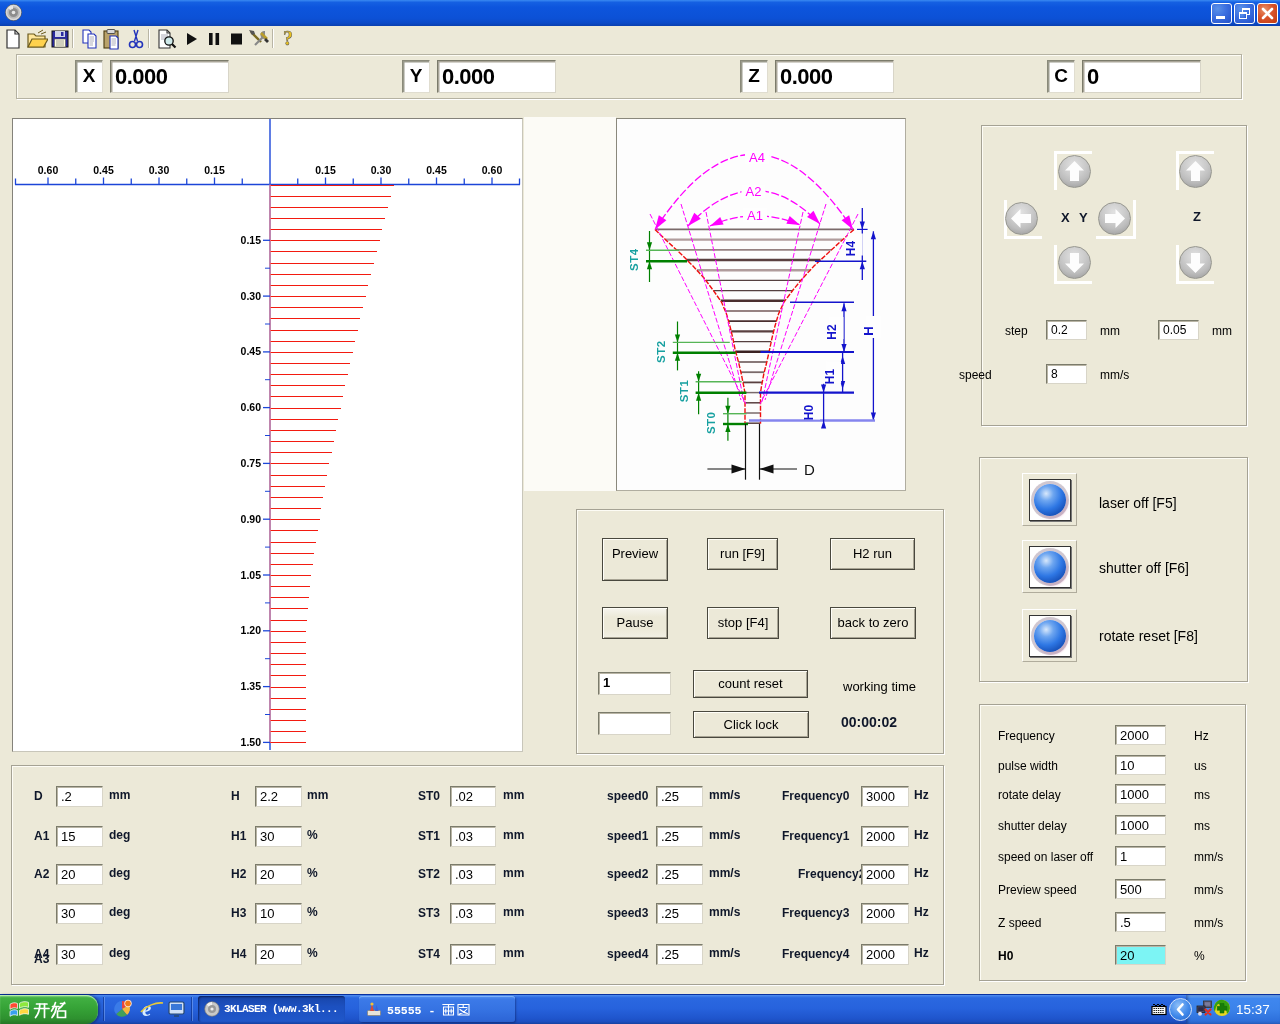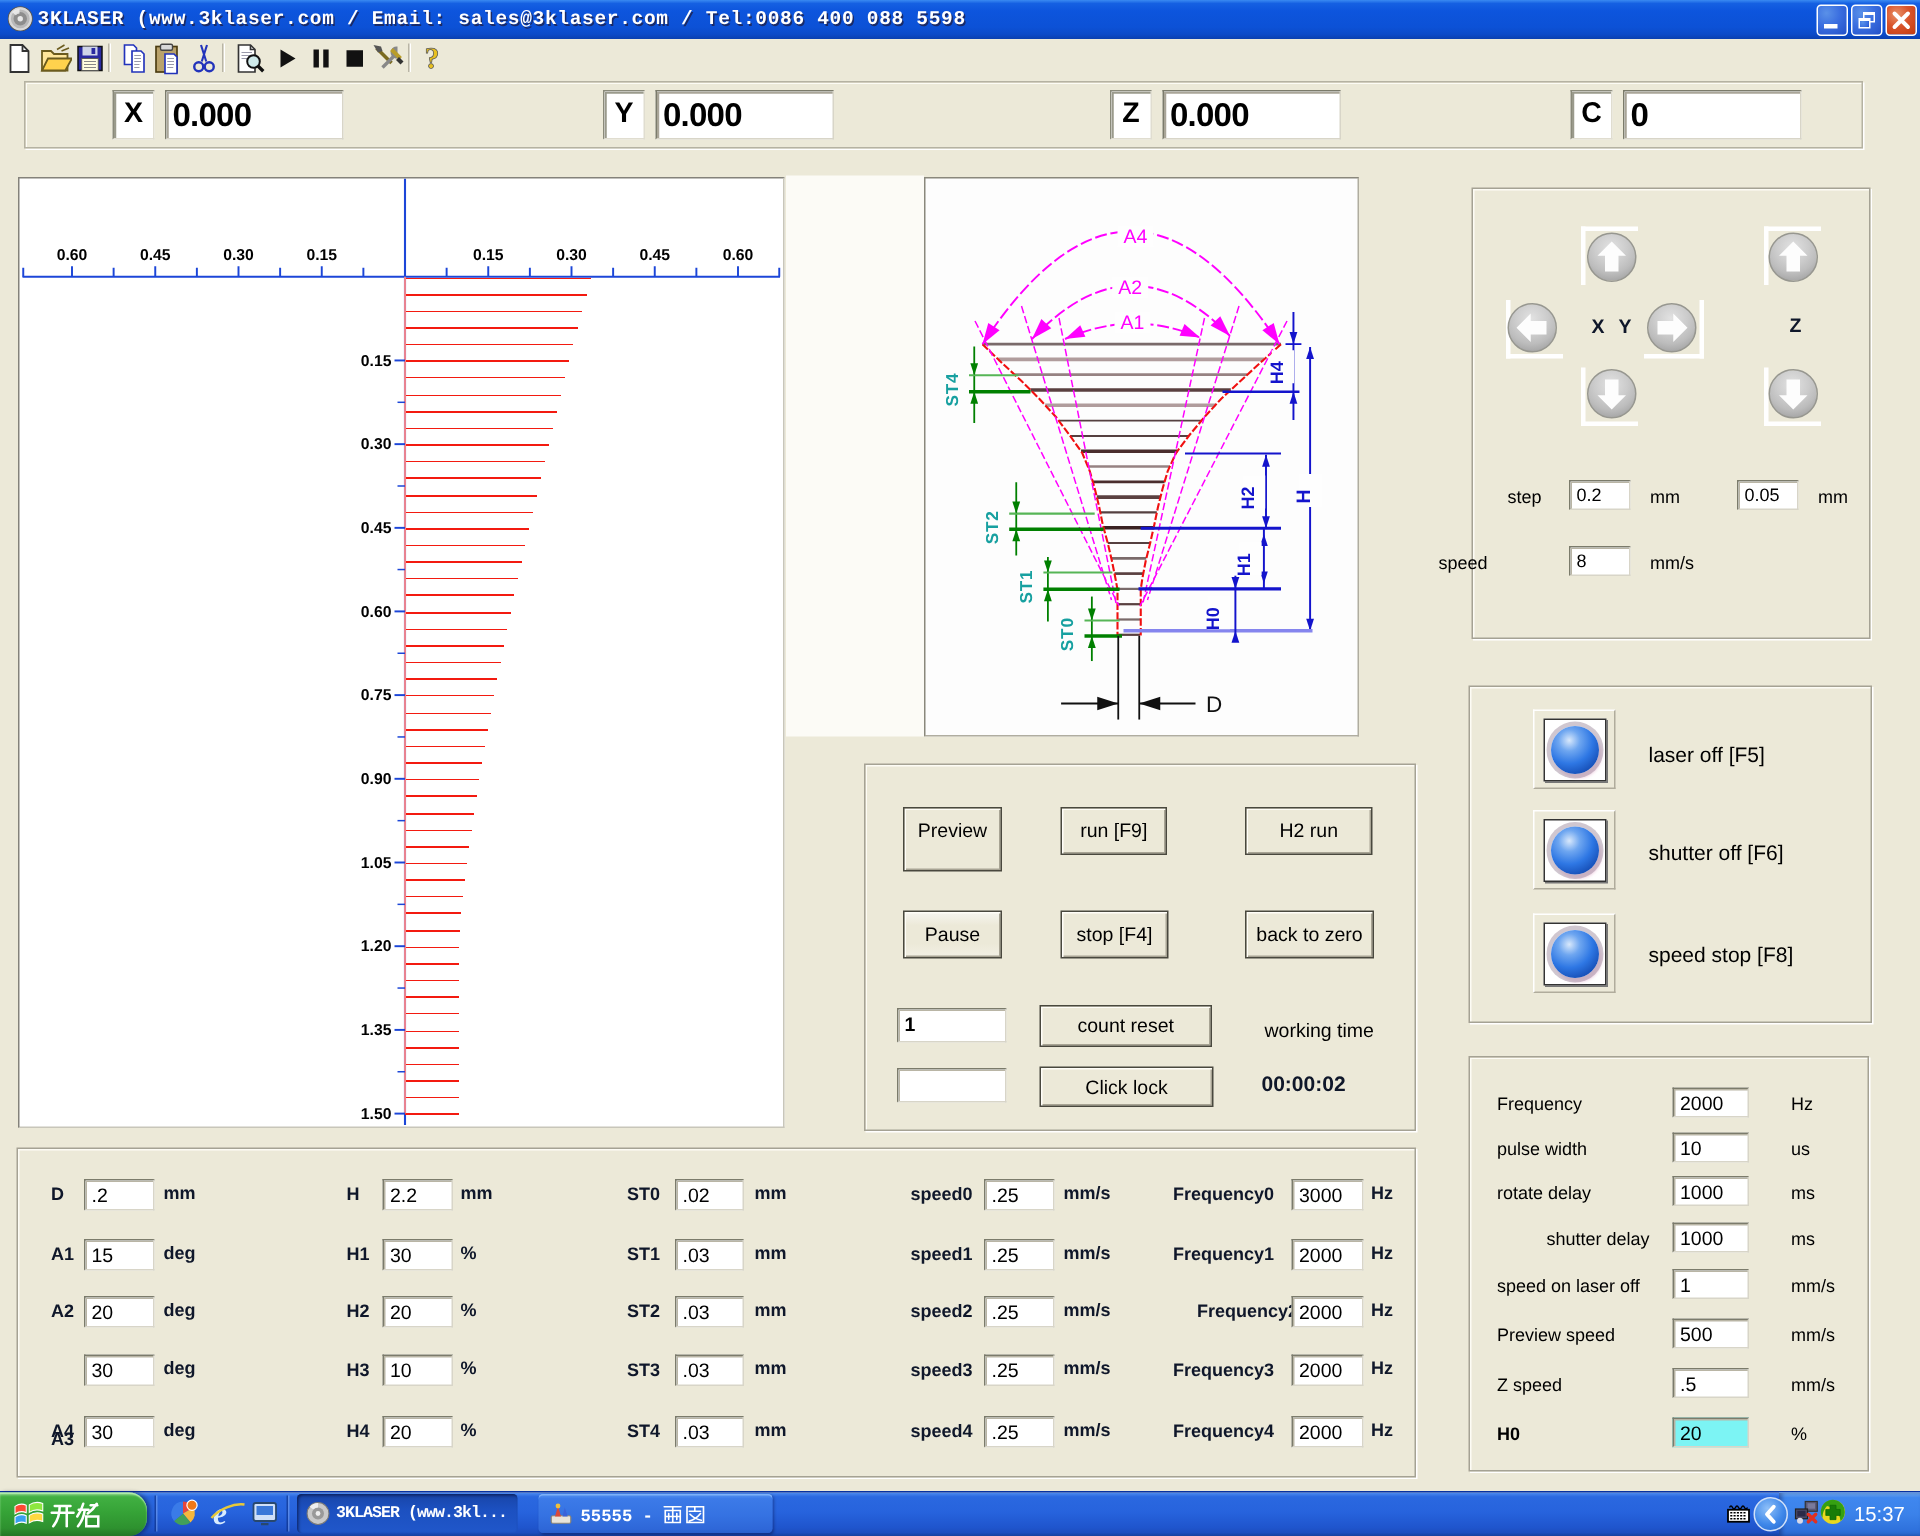--- a/index.html
+++ b/index.html
@@ -16,21 +16,20 @@
 <body>
 
 <div class="abs" style="left:0;top:0;width:1280px;height:26px;background:linear-gradient(180deg,#3a8af2 0%,#1560e2 9%,#0d55dd 28%,#0c51d6 70%,#0b4ac8 88%,#0a3faf 100%);">
  <svg class="abs" style="left:5px;top:4px" width="17" height="17" viewBox="0 0 17 17">
   <circle cx="8.5" cy="8.5" r="8" fill="#b9b9b9" stroke="#555" stroke-width="0.8"></circle>
   <circle cx="8.5" cy="8.5" r="7" fill="none" stroke="#d8d8d8" stroke-width="1.5"></circle>
   <circle cx="8.5" cy="8.5" r="4.5" fill="#8d8d8d"></circle>
   <circle cx="8.5" cy="8.5" r="1.8" fill="#e8e8e8"></circle>
   <path d="M3 4 A7 7 0 0 1 8 2 L8 5 A4 4 0 0 0 5.5 6.2 Z" fill="#eee" opacity="0.85"></path>
  </svg>
- <div class="abs" style="left:25px;top:5px;font-family:'Liberation Mono',monospace;font-size:13px;font-weight:bold;color:#fff;text-shadow:1px 1px 0 #1a2a66;letter-spacing:0.45px;">3KLASER (www.3klaser.com / Email: sales@3klaser.com / Tel:0086 400 088 5598</div>
  <div class="abs" style="right:48px;top:3px;width:21px;height:21px;border-radius:3px;border:1px solid #fff;background:radial-gradient(circle at 30% 25%,#5a91e8 0%,#3b6fe0 45%,#2350c8 100%);">
       <div class="abs" style="left:4px;bottom:4px;width:9px;height:3px;background:#fff;"></div>
     </div>
  <div class="abs" style="right:25px;top:3px;width:21px;height:21px;border-radius:3px;border:1px solid #fff;background:radial-gradient(circle at 30% 25%,#5a91e8 0%,#3b6fe0 45%,#2350c8 100%);">
    <div class="abs" style="left:7px;top:4px;width:8px;height:7px;border:1px solid #fff;border-top-width:2px;"></div>
    <div class="abs" style="left:4px;top:8px;width:8px;height:7px;border:1px solid #fff;border-top-width:2px;background:radial-gradient(circle at 30% 25%,#5a91e8 0%,#3b6fe0 65%,#2350c8 100%);"></div>
  </div>
  <div class="abs" style="right:2px;top:3px;width:21px;height:21px;border-radius:3px;border:1px solid #fff;background:radial-gradient(circle at 35% 30%,#e8936a 0%,#d9542b 45%,#c03a10 100%);">
    <svg width="19" height="19" viewBox="0 0 19 19">
         <path d="M5 5 L14 14 M14 5 L5 14" stroke="#fff" stroke-width="2.6" stroke-linecap="round"></path>
@@ -412,32 +411,32 @@
       <div class="abs" style="left:4px;top:4px;width:32px;height:32px;border-radius:50%;background:radial-gradient(circle at 38% 30%,#d8e8fb 0%,#6ea6f0 24%,#2e77e4 52%,#1750b8 78%,#0b3a98 100%);box-shadow:0 0 0 3px rgba(150,130,150,0.45), 2px 3px 2px rgba(230,180,210,0.55);"></div>
     </div>
   </div>
 <div class="abs" style="left:1022px;top:609px;width:55px;height:53px;background:#ece9d8;border:1px solid #fff;border-right-color:#b0ac9c;border-bottom-color:#b0ac9c;">
     <div class="abs" style="left:6px;top:5px;width:42px;height:42px;background:#fff;border:1px solid #333;box-shadow:1px 1px 0 #777;">
       <div class="abs" style="left:4px;top:4px;width:32px;height:32px;border-radius:50%;background:radial-gradient(circle at 38% 30%,#d8e8fb 0%,#6ea6f0 24%,#2e77e4 52%,#1750b8 78%,#0b3a98 100%);box-shadow:0 0 0 3px rgba(150,130,150,0.45), 2px 3px 2px rgba(230,180,210,0.55);"></div>
     </div>
   </div>
 <div class="lbl" style="left:1099px;top:495px;font-size:14px;">laser off [F5]</div>
 <div class="lbl" style="left:1099px;top:560px;font-size:14px;">shutter off [F6]</div>
-<div class="lbl" style="left:1099px;top:628px;font-size:14px;">speed stop [F8]</div>
+<div class="lbl" style="left:1099px;top:628px;font-size:14px;">rotate reset [F8]</div>
 <div class="panel" style="left:979px;top:704px;width:267px;height:277px;"></div>
 <div class="lbl" style="left:998px;top:729px;">Frequency</div>
 <div class="inp" style="left:1115px;top:725px;width:51px;height:20px;font-size:13px;">2000</div>
 <div class="lbl" style="left:1194px;top:729px;">Hz</div>
 <div class="lbl" style="left:998px;top:759px;">pulse width</div>
 <div class="inp" style="left:1115px;top:755px;width:51px;height:20px;font-size:13px;">10</div>
 <div class="lbl" style="left:1194px;top:759px;">us</div>
 <div class="lbl" style="left:998px;top:788px;">rotate delay</div>
 <div class="inp" style="left:1115px;top:784px;width:51px;height:20px;font-size:13px;">1000</div>
 <div class="lbl" style="left:1194px;top:788px;">ms</div>
-<div class="lbl" style="left:998px;top:819px;margin-left:33px;">shutter delay</div>
+<div class="lbl" style="left:998px;top:819px;">shutter delay</div>
 <div class="inp" style="left:1115px;top:815px;width:51px;height:20px;font-size:13px;">1000</div>
 <div class="lbl" style="left:1194px;top:819px;">ms</div>
 <div class="lbl" style="left:998px;top:850px;">speed on laser off</div>
 <div class="inp" style="left:1115px;top:846px;width:51px;height:20px;font-size:13px;">1</div>
 <div class="lbl" style="left:1194px;top:850px;">mm/s</div>
 <div class="lbl" style="left:998px;top:883px;">Preview speed</div>
 <div class="inp" style="left:1115px;top:879px;width:51px;height:20px;font-size:13px;">500</div>
 <div class="lbl" style="left:1194px;top:883px;">mm/s</div>
 <div class="lbl" style="left:998px;top:916px;">Z speed</div>
 <div class="inp" style="left:1115px;top:912px;width:51px;height:20px;font-size:13px;">.5</div>

